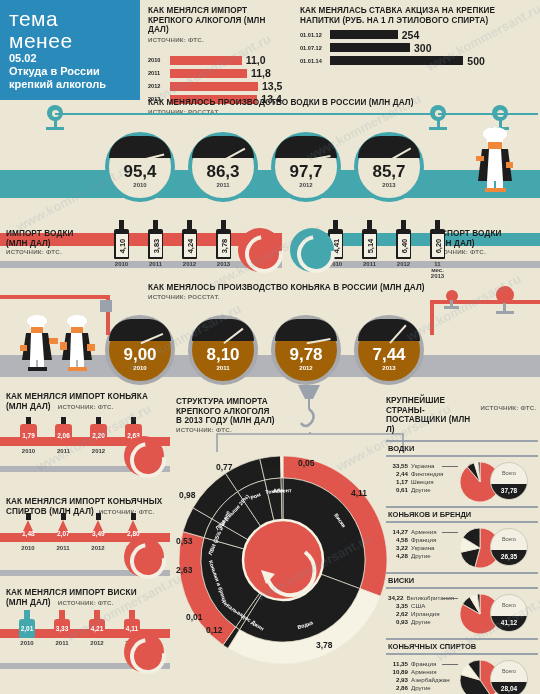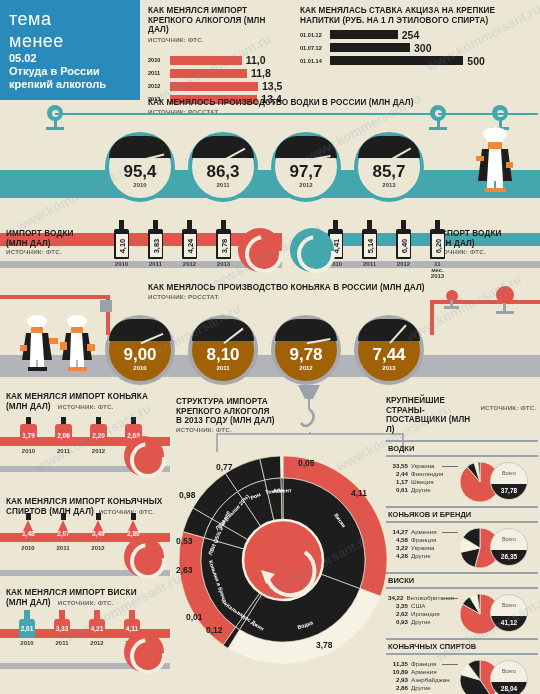--- a/index.html
+++ b/index.html
@@ -6,21 +6,21 @@
   body{
     width:540px;height:694px;overflow:hidden;
     background:#ece7d5;
     font-family:"Liberation Sans","DejaVu Sans",sans-serif;
     color:#1c1c1c;position:relative;
   }
   .wm{position:absolute;color:rgba(120,150,170,.16);font-size:13px;font-weight:bold;
       transform:rotate(-28deg);white-space:nowrap;pointer-events:none;z-index:60;}
   
   #hdr{position:absolute;left:0;top:0;width:140px;height:100px;background:#2a8ab9;color:#fff;}
-  #hdr .t1{font-size:18px;line-height:22px;padding:8px 0 0 9px;font-weight:300;letter-spacing:.5px;}
+  #hdr .t1{font-size:21px;line-height:22px;padding:8px 0 0 9px;font-weight:300;letter-spacing:.5px;}
   #hdr .date{position:absolute;left:9px;top:52px;font-size:11px;font-weight:bold;}
   #hdr .sub{position:absolute;left:9px;top:65px;font-size:11px;font-weight:bold;line-height:13px;width:130px;}
   .ttl{font-size:8.2px;font-weight:bold;line-height:9.5px;letter-spacing:.1px;text-transform:uppercase;}
   .src{font-size:6.2px;font-weight:bold;color:#6c6a62;letter-spacing:.2px;text-transform:uppercase;}
   .yr{font-size:6px;font-weight:bold;color:#3a3a3a;text-align:center;}
   
   #bc1{position:absolute;left:148px;top:6px;width:140px;}
   #bc2{position:absolute;left:300px;top:6px;width:235px;}
   .brow{display:flex;align-items:center;height:11px;margin-top:2px;}
   .brow .lab{width:22px;font-size:5.6px;font-weight:bold;text-align:left;}

